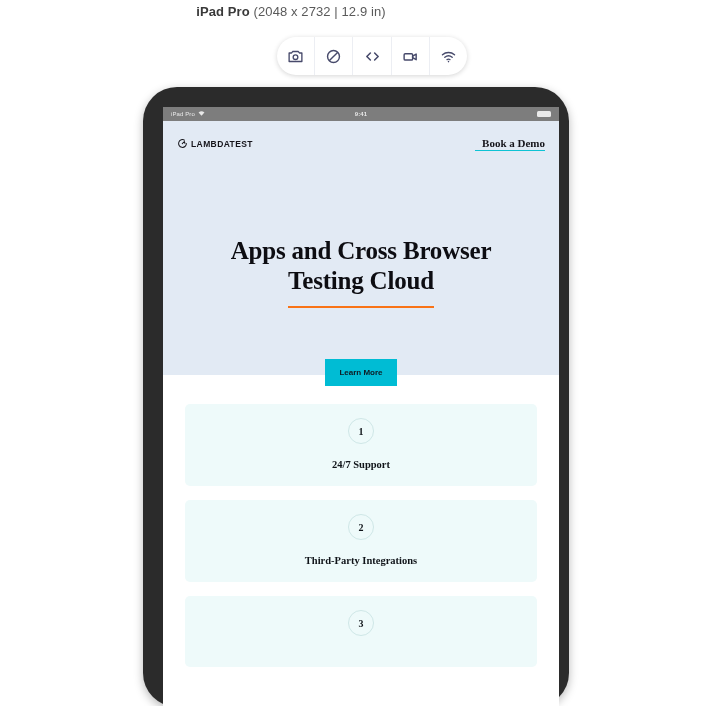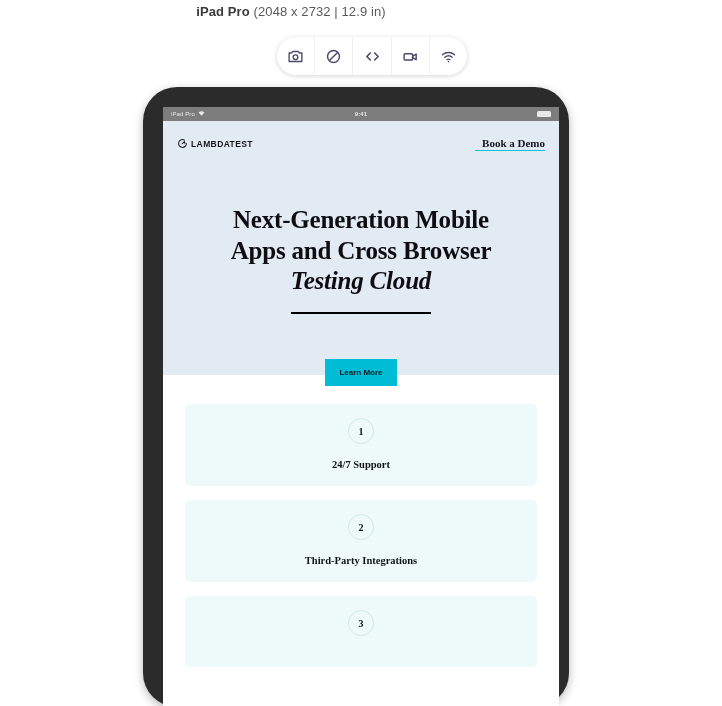--- a/index.html
+++ b/index.html
@@ -140,23 +140,22 @@
   .hero-title {
     font-family: "Liberation Serif", serif;
     font-size: 25px;
     font-weight: bold;
     line-height: 1.22;
     color: #0d0d12;
     margin: 0;
     letter-spacing: -.2px;
   }
   .hero-underline {
-    border-bottom: 2px solid #000000;
-    padding-bottom: 18px;
-    font-style: italic;
+    border-bottom: 2px solid #f97316;
+    padding-bottom: 12px;
   }
 
   
   .cta-wrap {
     text-align: center;
     margin-top: -16px;
     position: relative;
     z-index: 3;
   }
   .cta-btn {
@@ -298,21 +297,21 @@
               <path d="M11.5 12.2l4.6-4.6 1.2 4.3"></path>
             </svg>
           </span>
           <span class="logo-text">LAMBDATEST</span>
         </div>
         <a class="demo-link" href="#">Book a Demo</a>
       </div>
 
       <div class="hero-inner">
         <h1 class="hero-title">
-          <span>Next-Generation Mobile</span><br>
+          <br>
           <span>Apps and Cross Browser</span><br>
           <span class="hero-underline">Testing Cloud</span>
         </h1>
       </div>
     </div>
 
     <div class="cta-wrap">
       <button class="cta-btn">Learn More</button>
     </div>
 

